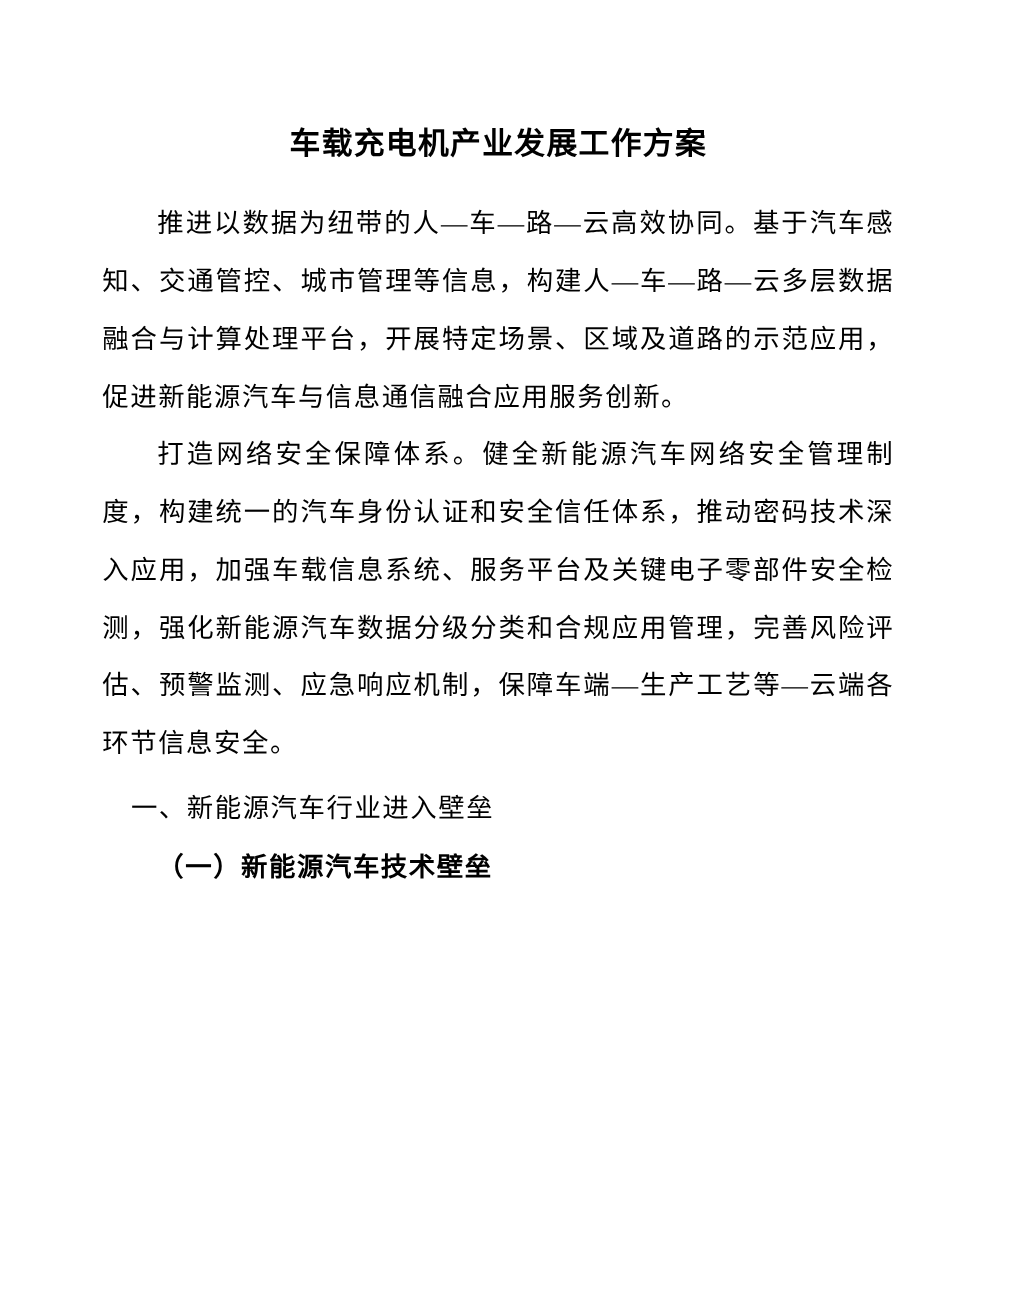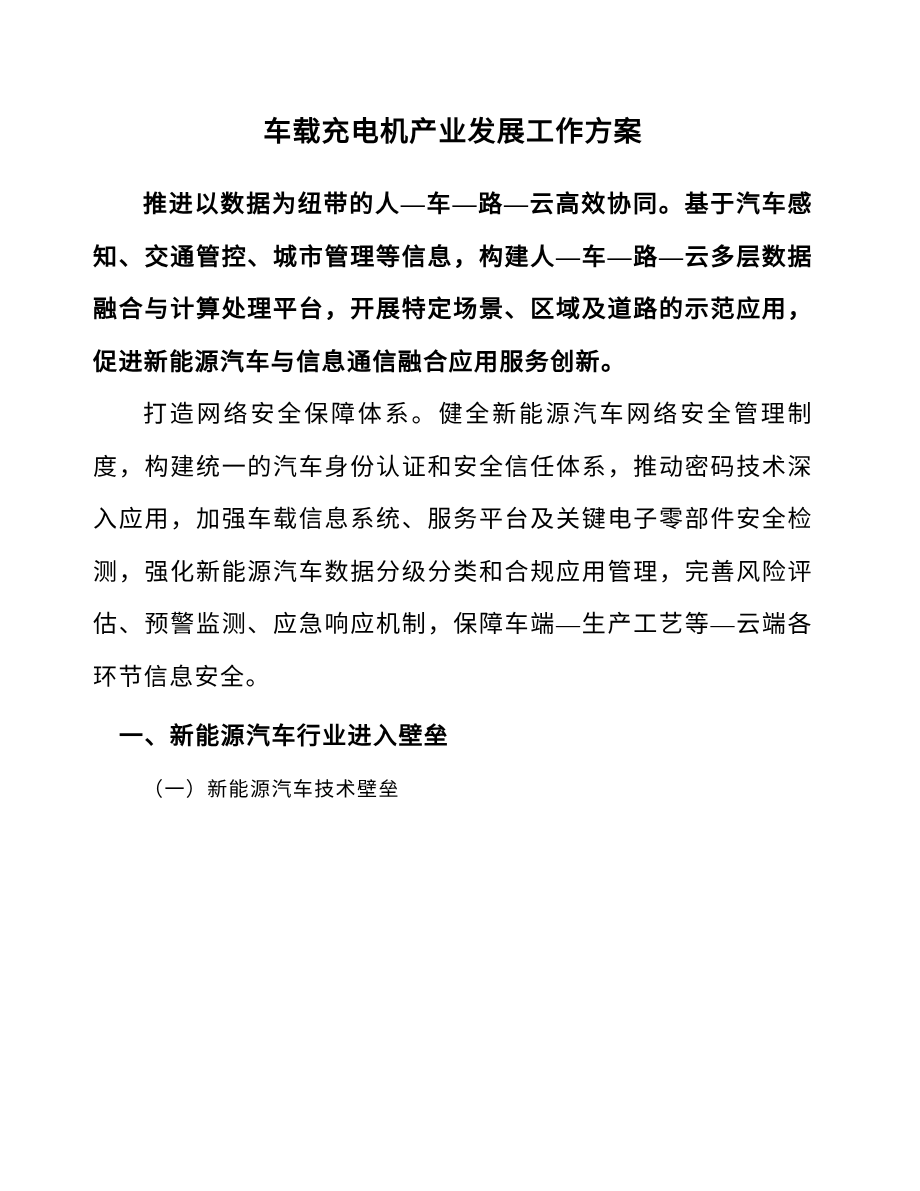--- a/index.html
+++ b/index.html
@@ -51,39 +51,38 @@
     letter-spacing: 1.4px;
     text-align: justify;
     text-justify: inter-ideograph;
     text-indent: 50px;
     margin: 0;
     word-break: break-all;
   }
 
   .para-first {
     margin-top: 32px;
-    font-weight: bold;
   }
 
   
   .section-heading {
     font-size: 24px;
-    font-weight: bold;
+    font-weight: normal;
     line-height: 52.5px;
     letter-spacing: 1.4px;
     text-indent: 26px;
     margin: 0;
     margin-top: 7px;
     white-space: nowrap;
   }
 
   
   .sub-heading {
-    font-size: 20px;
-    font-weight: normal;
+    font-size: 24px;
+    font-weight: bold;
     line-height: 52.5px;
     letter-spacing: 1.4px;
     text-indent: 50px;
     margin: 0;
     white-space: nowrap;
   }
 </style>
 </head>
 <body>
 

